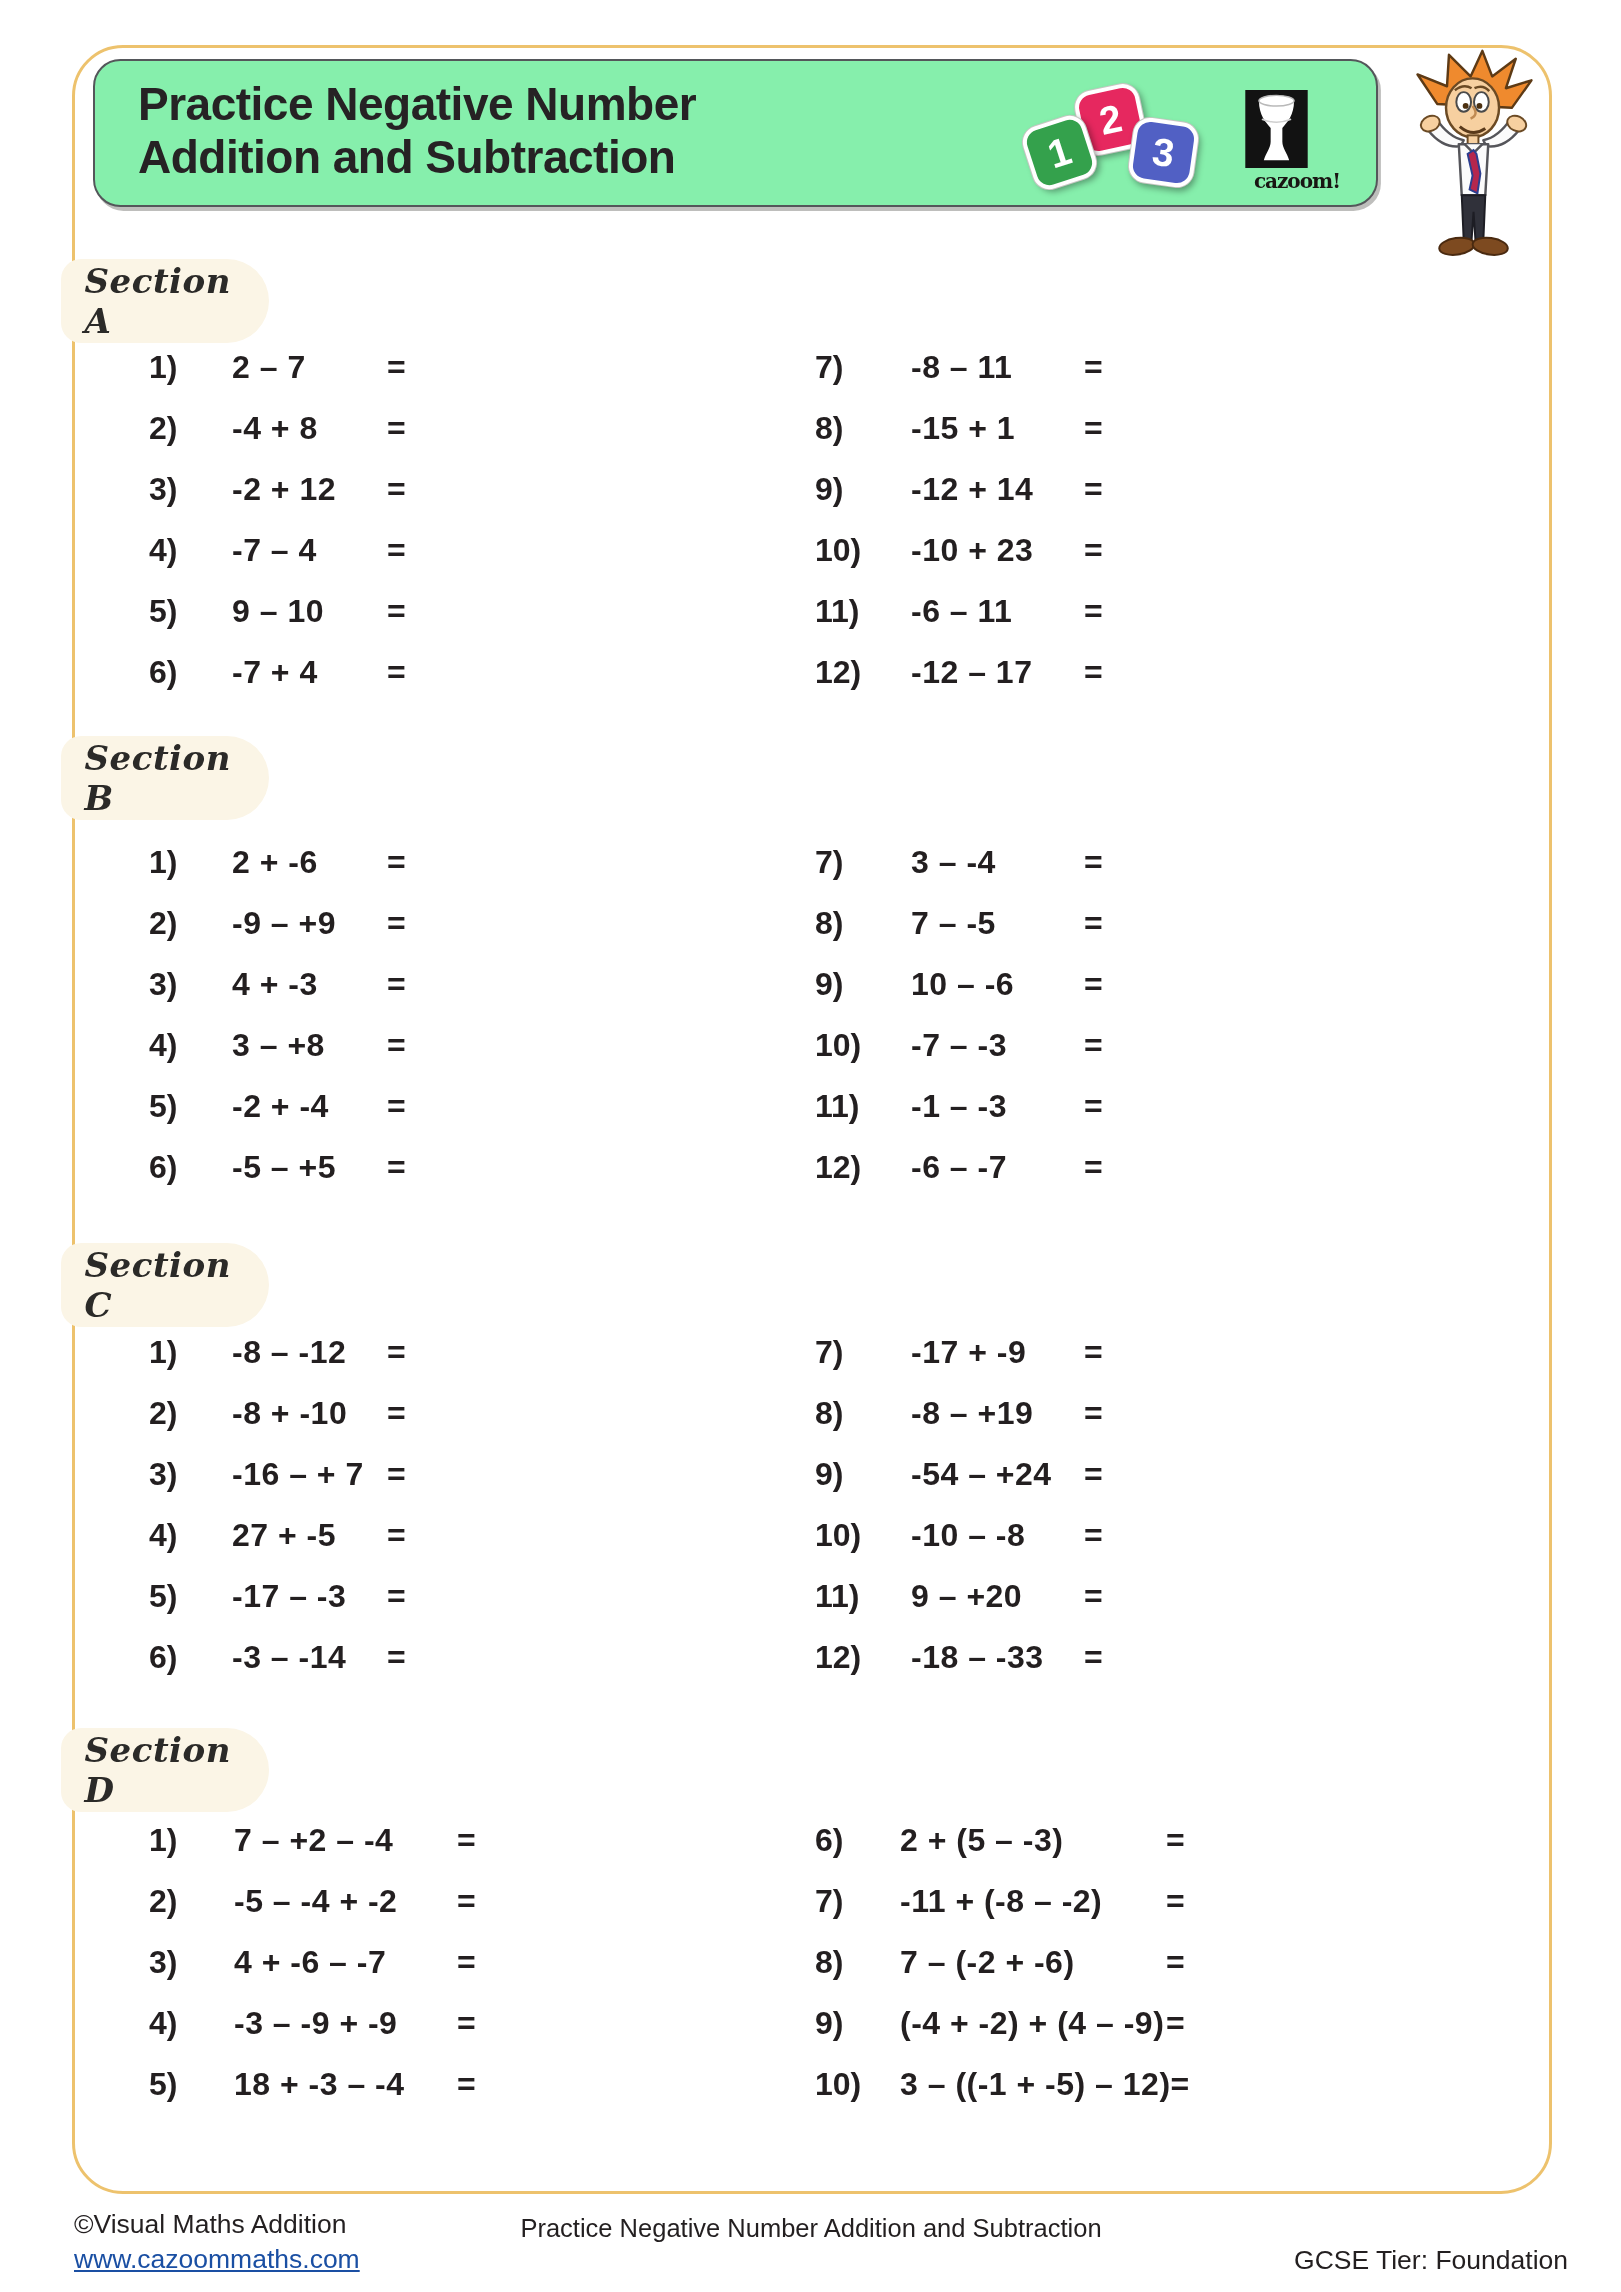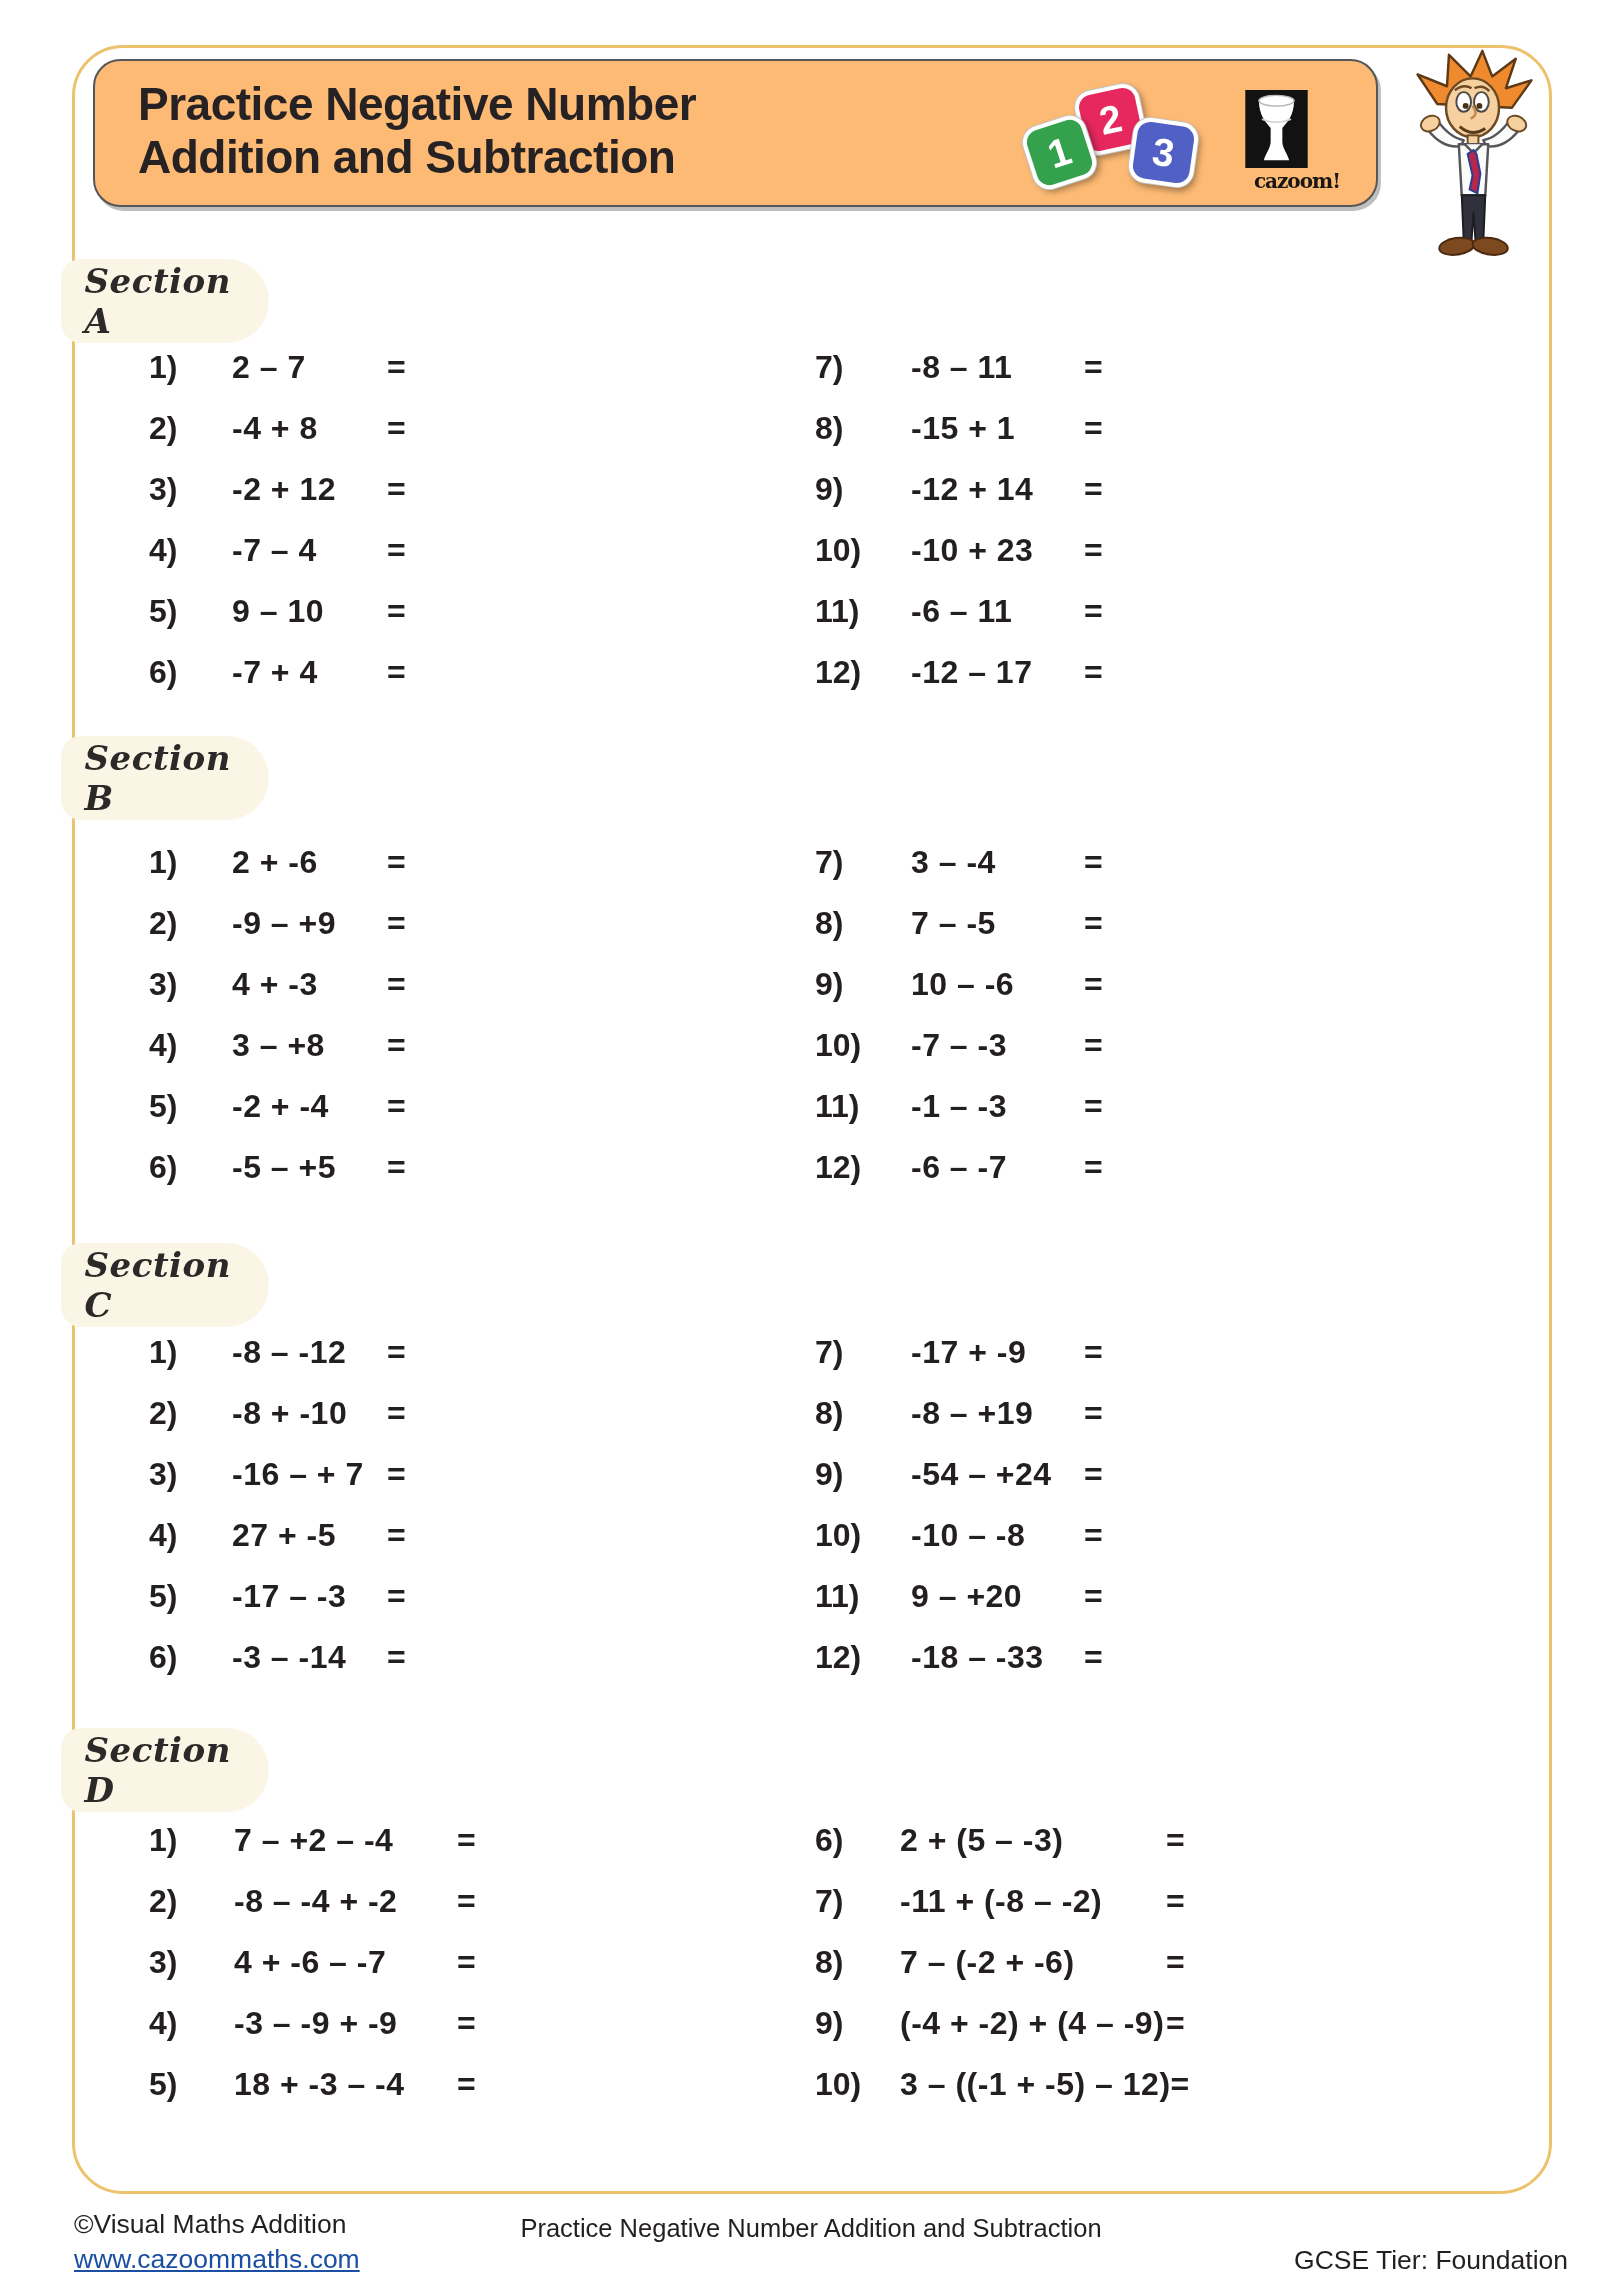--- a/index.html
+++ b/index.html
@@ -8,21 +8,21 @@
     width:1621px;height:2293px;position:relative;background:#ffffff;
     font-family:"Liberation Sans",sans-serif;color:#231f20;overflow:hidden;
   }
   .frame{
     position:absolute;left:72px;top:45px;width:1474px;height:2143px;
     border:3.9px solid #edc26d;border-radius:51px;background:transparent;
   }
   
   .header-box{
     position:absolute;left:93px;top:59px;width:1281px;height:144px;
-    background:#fdba74;border:2.9px solid #54565a;border-radius:27.4px;
+    background:#86efac;border:2.9px solid #54565a;border-radius:27.4px;
     box-shadow:2.9px 3.9px 0 rgba(110,110,106,.45);
   }
   .title{
     position:absolute;left:43px;top:16.7px;font-size:46px;line-height:53px;
     font-weight:bold;letter-spacing:-0.5px;color:#262224;white-space:nowrap;
   }
   .tile{
     position:absolute;width:57px;height:57px;border-radius:16.7px;border:4.9px solid #fff;
     box-shadow:0 0 0 1px #c6c6c2,2.9px 3.9px 5.9px rgba(0,0,0,.35);
     display:flex;align-items:center;justify-content:center;
@@ -344,21 +344,21 @@
     <span>Section D</span>
   </div>
   <div class="col colL" style="top:1810px">
       <div class="prob">
     <span class="pnum">1)</span>
     <span class="pexpr">7 – +2 – -4</span>
     <span class="peq">=</span>
   </div>
       <div class="prob">
     <span class="pnum">2)</span>
-    <span class="pexpr">-8 – -4 + -2</span>
+    <span class="pexpr">-5 – -4 + -2</span>
     <span class="peq">=</span>
   </div>
       <div class="prob">
     <span class="pnum">3)</span>
     <span class="pexpr">4 + -6 – -7</span>
     <span class="peq">=</span>
   </div>
       <div class="prob">
     <span class="pnum">4)</span>
     <span class="pexpr">-3 – -9 + -9</span>

